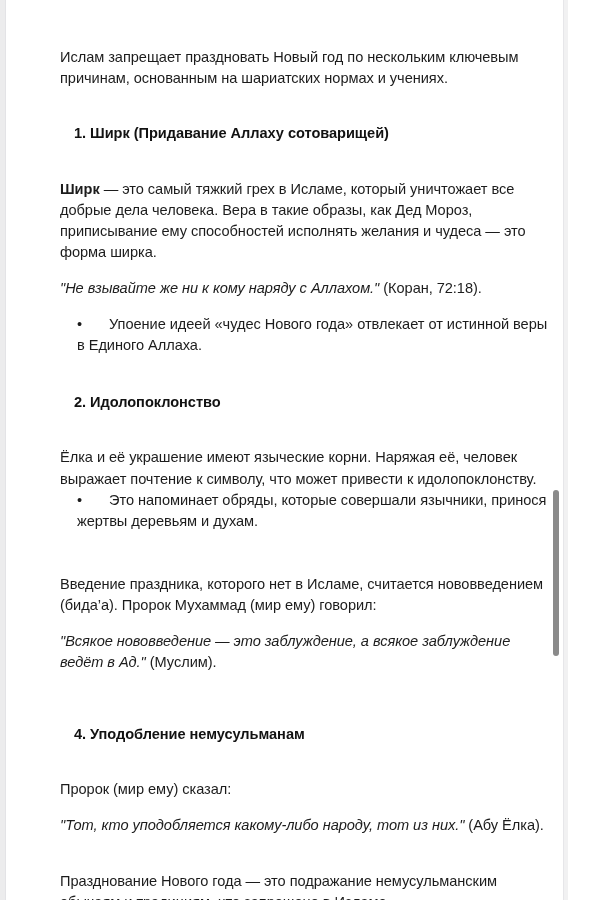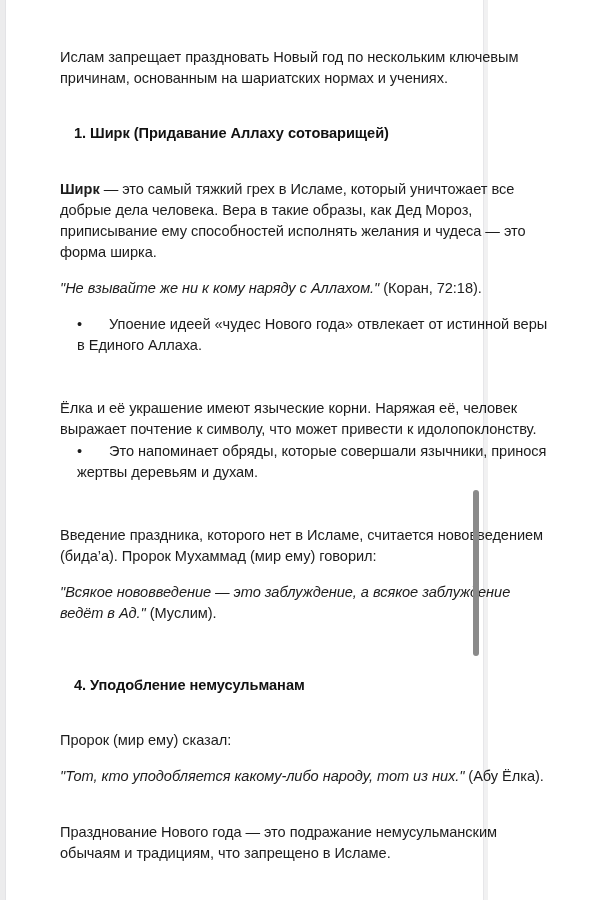--- a/index.html
+++ b/index.html
@@ -14,21 +14,21 @@
     overflow: hidden;
     font-family: "Liberation Sans", "DejaVu Sans", sans-serif;
     color: #1a1a1a;
     position: relative;
   }
 
   #page {
     position: absolute;
     left: 0;
     top: 0;
-    width: 488px;
+    width: 568px;
     height: 900px;
     background: #ffffff;
     box-sizing: border-box;
   }
 
   
   .gutter-left {
     position: absolute;
     left: 0; top: 0;
     width: 5px; height: 900px;
@@ -157,20 +157,21 @@
     <div class="gap-after-heading"></div>
     <p class="para"><span class="bold-lead">Ширк</span><span> — это самый тяжкий грех в Исламе, который уничтожает все добрые дела человека. Вера в такие образы, как Дед Мороз, приписывание ему способностей исполнять желания и чудеса — это форма ширка.</span></p>
 
 
     <p class="quote"><span>"Не взывайте же ни к кому наряду с Аллахом."</span><span class="cite">&nbsp;</span><span class="cite">(Коран, 72:18).</span></p>
 
     <div class="bullet-row"><span class="bullet-mark">•</span><span class="bullet-text-wrap" style="padding-left:0">Упоение идеей «чудес Нового года» отвлекает от истинной веры в Единого Аллаха.</span></div>
 
     <div class="gap-before-heading"></div>
 
+    <h2 class="heading">2. Идолопоклонство</h2>
     <div class="gap-after-heading"></div>
     <p class="para">Ёлка и её украшение имеют языческие корни. Наряжая её, человек выражает почтение к символу, что может привести к идолопоклонству.</p>
 
     <div class="bullet-row"><span class="bullet-mark">•</span><span>Это напоминает обряды, которые совершали язычники, принося жертвы деревьям и духам.</span></div>
 
     <div class="gap-before-heading"></div>
 
     <div class="gap-after-heading"></div>
     <p class="para">Введение праздника, которого нет в Исламе, считается нововведением (бида’а). Пророк Мухаммад (мир ему) говорил:</p>
     <p class="quote"><span>"Всякое нововведение — это заблуждение, а всякое заблуждение ведёт в Ад."</span><span class="cite">&nbsp;</span><span class="cite">(Муслим).</span></p>

